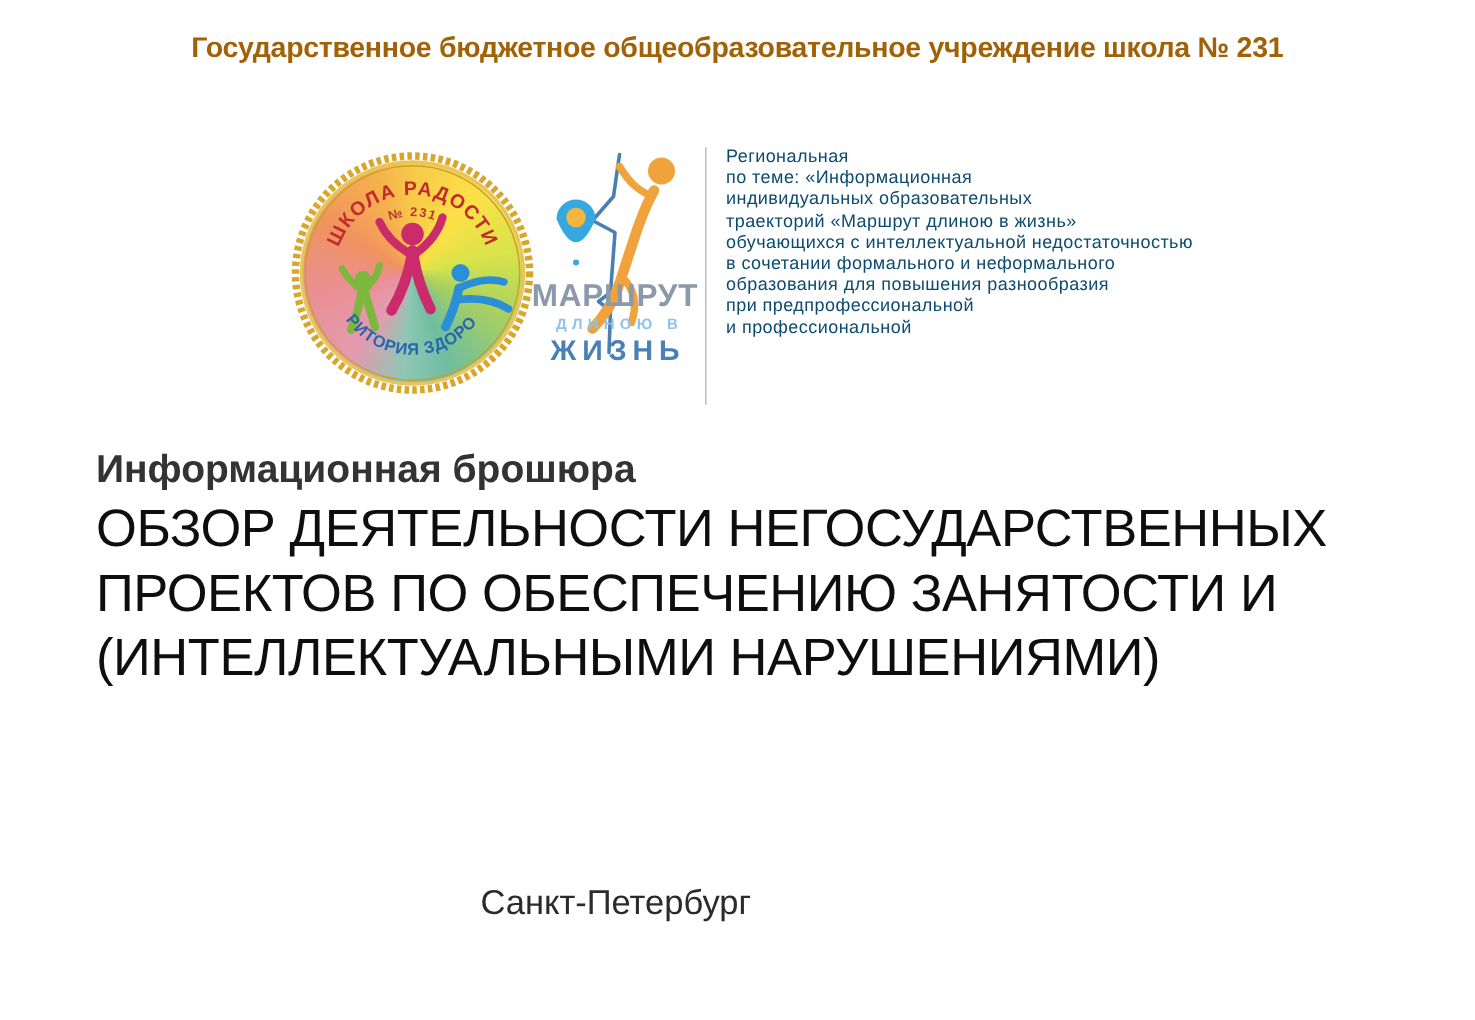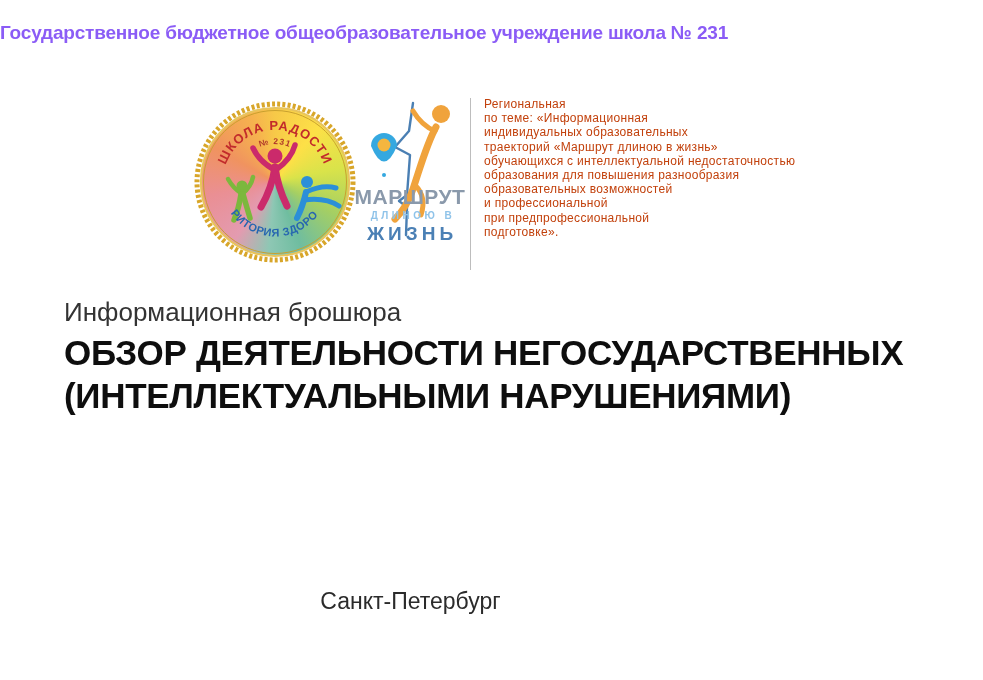--- a/index.html
+++ b/index.html
@@ -6,48 +6,48 @@
   .page{
     position:relative;
     width:983px;height:680px;
     background:#ffffff;
     font-family:"Liberation Sans", sans-serif;
     overflow:hidden;
   }
   
   .header{
     position:absolute;top:21px;left:0;width:983px;
-    font-weight:700;font-size:19px;line-height:23px;
-    color:#8b5cf6;letter-spacing:-0.2px;
+    text-align:center;font-weight:700;font-size:19px;line-height:23px;
+    color:#a16207;letter-spacing:-0.2px;
   }
   
   .school-logo-wrap{position:absolute;left:193px;top:100px;width:164px;height:164px;}
   .school-logo-bg{
     position:absolute;left:8px;top:8px;width:148px;height:148px;border-radius:50%;
     background:conic-gradient(from 0deg,
       #f7c948 0deg, #fde047 38deg, #d9e34a 78deg, #a5cf63 118deg,
       #6fbda0 158deg, #8ec7b4 185deg, #e39bb0 215deg, #ea8f94 258deg,
       #f0935f 300deg, #f6b24e 340deg, #f7c948 360deg);
   }
   .school-logo-svg{position:absolute;left:0;top:0;}
   .route-logo-svg{position:absolute;left:351px;top:99px;}
   .v-divider{position:absolute;left:470px;top:98px;width:1px;height:172px;background:#bdbdbd;}
   
   .rip-text{
     position:absolute;left:484px;top:97px;
-    font-size:12px;line-height:14.2px;color:#c2410c;letter-spacing:0.3px;
+    font-size:12px;line-height:14.2px;color:#0c4a6e;letter-spacing:0.3px;
   }
   
   .subtitle{
     position:absolute;left:64px;top:297px;
-    font-size:26px;color:#333333;font-weight:400;text-align:right;
+    font-size:26px;color:#333333;font-weight:700;text-align:right;
   }
   .title{
     position:absolute;left:64px;top:331px;margin:0;
-    font-size:35px;font-weight:700;line-height:43px;color:#0e0e0e;
+    font-size:35px;font-weight:400;line-height:43px;color:#0e0e0e;
     letter-spacing:-0.3px;
   }
   
   .footer{
     position:absolute;left:0;top:586px;width:821px;text-align:center;
     font-size:23px;line-height:30px;color:#2b2b2b;
   }
 </style>
 </head>
 <body>
@@ -130,30 +130,30 @@
   </svg>
 
   <div class="v-divider"></div>
 
   <div class="rip-text">
     <div>Региональная</div>
     <div>по теме: «Информационная</div>
     <div>индивидуальных образовательных</div>
     <div>траекторий «Маршрут длиною в жизнь»</div>
     <div>обучающихся с интеллектуальной недостаточностью</div>
+    <div>в сочетании формального и неформального</div>
     <div>образования для повышения разнообразия</div>
-    <div>образовательных возможностей</div>
+    <div>при предпрофессиональной</div>
     <div>и профессиональной</div>
-    <div>при предпрофессиональной</div>
-    <div>подготовке».</div>
   </div>
 
   <div class="subtitle">Информационная брошюра</div>
   <h1 class="title">
     <div>ОБЗОР ДЕЯТЕЛЬНОСТИ НЕГОСУДАРСТВЕННЫХ</div>
+    <div>ПРОЕКТОВ ПО ОБЕСПЕЧЕНИЮ ЗАНЯТОСТИ И</div>
     <div>(ИНТЕЛЛЕКТУАЛЬНЫМИ НАРУШЕНИЯМИ)</div>
   </h1>
 
   <div class="footer">
     <div>Санкт-Петербург</div>
   </div>
 
 </div>
 
 </body></html>

